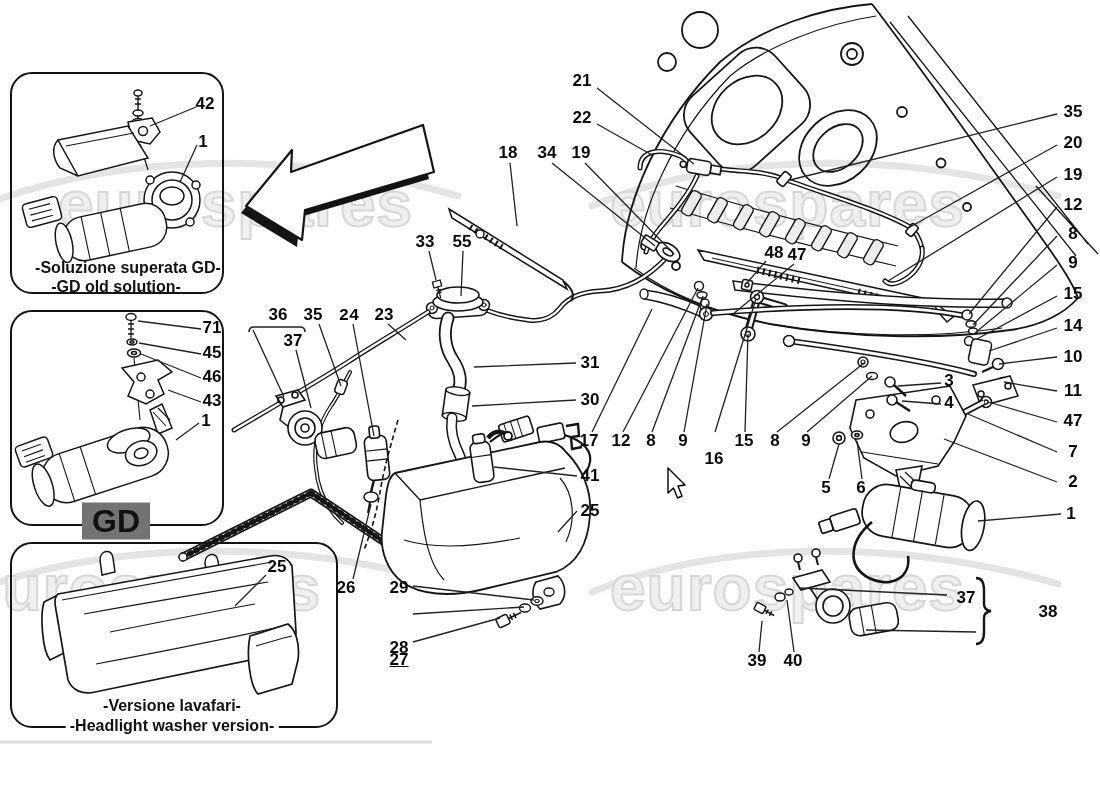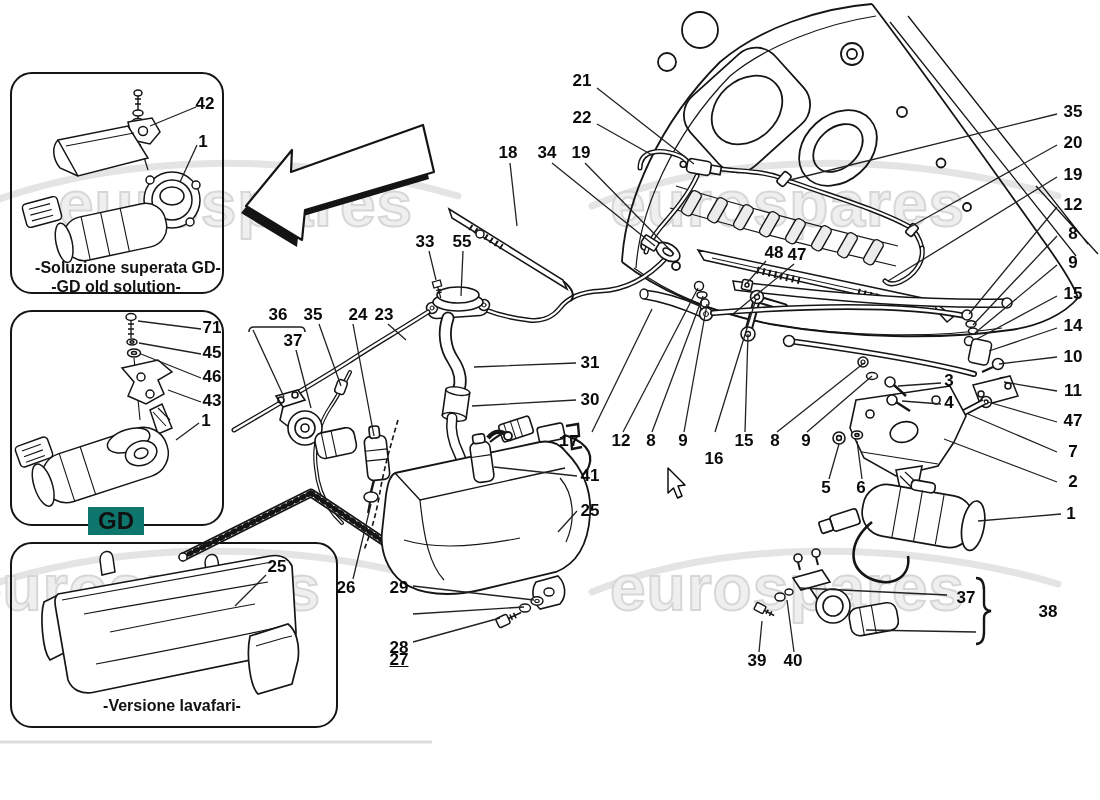--- a/index.html
+++ b/index.html
@@ -15,21 +15,21 @@
   #art{position:absolute;left:0;top:0;z-index:2}
   
   .inset-box{position:absolute;z-index:3;border:2.6px solid #141414;border-radius:22px;background:transparent;}
   .b1{left:10px;top:72px;width:210px;height:218px}
   .b2{left:10px;top:310px;width:210px;height:212px}
   .b3{left:10px;top:542px;width:324px;height:182px}
   
   .caption{position:absolute;z-index:4;font-weight:bold;font-size:16px;color:#111;
            transform:translate(-50%,-50%);white-space:nowrap;}
   .cap-bg{background:#fff;padding:0 4px;}
-  .gd{font-size:24px;background:#0f766e;padding:0 10px;}
+  .gd{font-size:32px;background:#737373;padding:0 10px;}
   .callout{position:absolute;z-index:4;font-weight:bold;font-size:17px;color:#0a0a0a;
            transform:translate(-50%,-50%);white-space:nowrap;}
   #cursor{position:absolute;left:0;top:0;z-index:5}
 </style>
 </head>
 <body>
 
 <div class="stage">
 
   <svg id="swoosh" width="1100" height="800">
@@ -450,20 +450,21 @@
   </svg>
 
   <div class="inset-box b1"></div>
   <div class="inset-box b2"></div>
   <div class="inset-box b3"></div>
 
   <div class="caption" style="left:128px;top:268px">-Soluzione superata GD-</div>
   <div class="caption" style="left:116px;top:287px">-GD old solution-</div>
   <div class="caption gd" style="left:116px;top:521px">GD</div>
   <div class="caption cap-bg" style="left:172px;top:706px">-Versione lavafari-</div>
+  <div class="caption cap-bg" style="left:172px;top:726px">-Headlight washer version-</div>
 
   <div id="callouts">
       <span class="callout" style="left: 205px; top: 104px;">42</span>
       <span class="callout" style="left: 203px; top: 142px;">1</span>
       <span class="callout" style="left: 212px; top: 328px;">71</span>
       <span class="callout" style="left: 212px; top: 353px;">45</span>
       <span class="callout" style="left: 212px; top: 377px;">46</span>
       <span class="callout" style="left: 212px; top: 401px;">43</span>
       <span class="callout" style="left: 206px; top: 421px;">1</span>
       <span class="callout" style="left: 277px; top: 567px;">25</span>
@@ -471,26 +472,26 @@
       <span class="callout" style="left: 582px; top: 118px;">22</span>
       <span class="callout" style="left: 508px; top: 153px;">18</span>
       <span class="callout" style="left: 547px; top: 153px;">34</span>
       <span class="callout" style="left: 581px; top: 153px;">19</span>
       <span class="callout" style="left: 425px; top: 242px;">33</span>
       <span class="callout" style="left: 462px; top: 242px;">55</span>
       <span class="callout" style="left: 774px; top: 253px;">48</span>
       <span class="callout" style="left: 797px; top: 255px;">47</span>
       <span class="callout" style="left: 278px; top: 315px;">36</span>
       <span class="callout" style="left: 313px; top: 315px;">35</span>
-      <span class="callout" style="left: 358px; top: 315px;">24</span>
+      <span class="callout" style="left: 349px; top: 315px; font-family: Liberation Mono, monospace;">24</span>
       <span class="callout" style="left: 384px; top: 315px;">23</span>
       <span class="callout" style="left: 293px; top: 341px;">37</span>
       <span class="callout" style="left: 590px; top: 363px;">31</span>
       <span class="callout" style="left: 590px; top: 400px;">30</span>
-      <span class="callout" style="left: 569px; top: 441px; font-family: Liberation Mono, monospace;">17</span>
+      <span class="callout" style="left: 589px; top: 441px;">17</span>
       <span class="callout" style="left: 621px; top: 441px;">12</span>
       <span class="callout" style="left: 651px; top: 441px;">8</span>
       <span class="callout" style="left: 683px; top: 441px;">9</span>
       <span class="callout" style="left: 714px; top: 441px; margin-top: 18px;">16</span>
       <span class="callout" style="left: 744px; top: 441px;">15</span>
       <span class="callout" style="left: 775px; top: 441px;">8</span>
       <span class="callout" style="left: 806px; top: 441px;">9</span>
       <span class="callout" style="left: 590px; top: 476px;">41</span>
       <span class="callout" style="left: 590px; top: 511px;">25</span>
       <span class="callout" style="left: 949px; top: 381px;">3</span>

